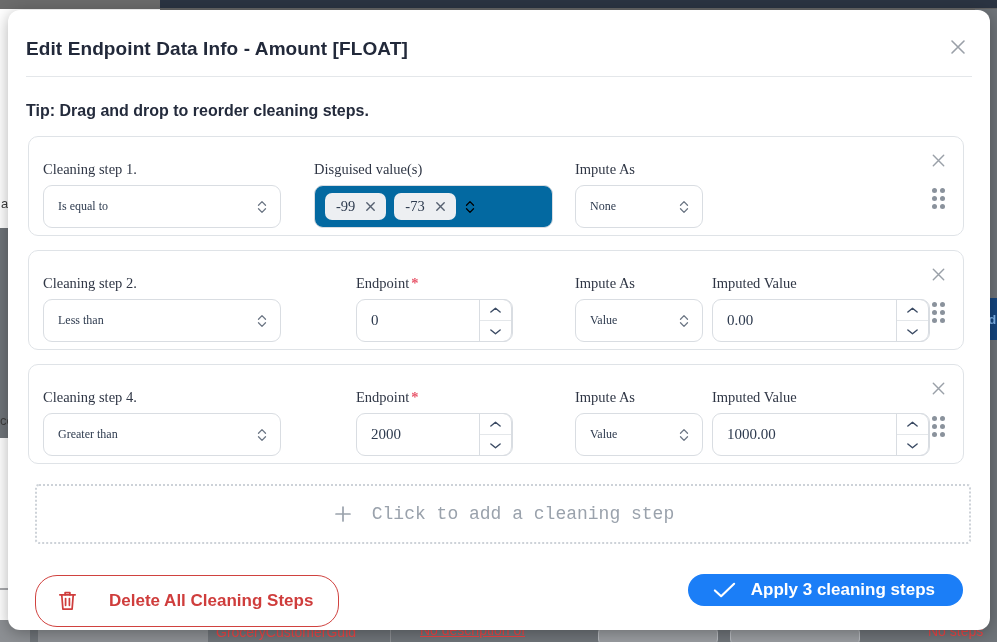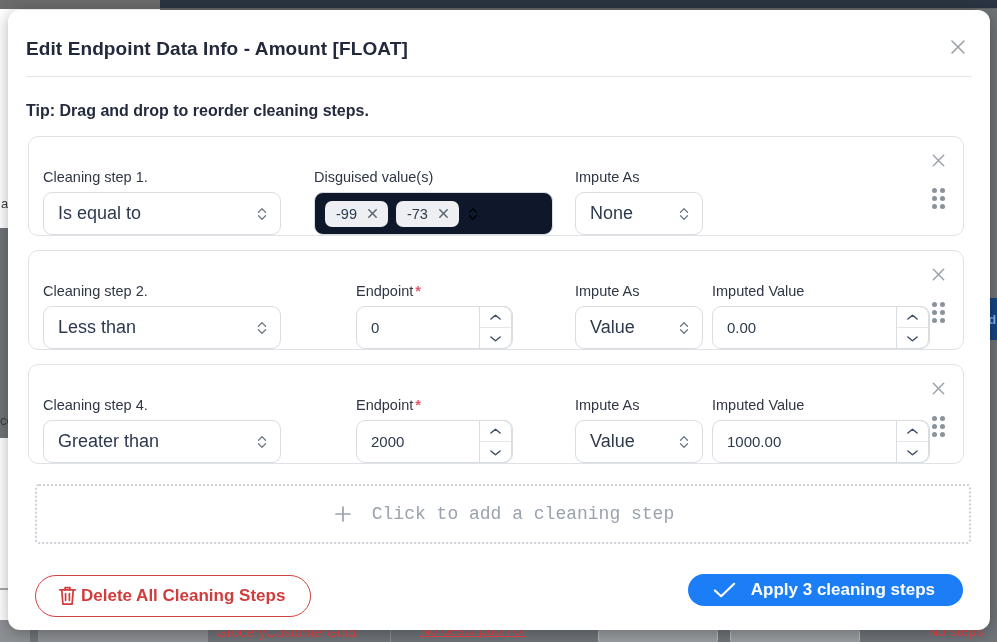--- a/index.html
+++ b/index.html
@@ -60,44 +60,44 @@
 
   
   .steps { position: absolute; left: 20px; top: 126px; width: 936px; }
   .step-card {
     position: relative;
     border: 1px solid #dfe3e7; border-radius: 10px;
     background: #ffffff;
     height: 100px;
     margin-bottom: 14px;
   }
-  .field { position: absolute; top: 32px; }
+  .field { position: absolute; top: 24px; font-family: Liberation Serif, serif; }
   .field-label {
     font-size: 14.5px; color: #2f3645; margin-bottom: 7px; display: block; white-space: nowrap;
   }
   .req { color: #e8576b; font-weight: bold; margin-left: 2px; }
 
   
   .select {
     position: relative; height: 43px;
     border: 1px solid #d9dde2; border-radius: 9px; background: #fff;
     display: flex; align-items: center; cursor: pointer;
   }
   .select .sel-val {
-    font-size: 18px; color: #2d3a4e; padding-left: 14px; white-space: nowrap;
+    font-size: 12px; color: #2d3a4e; padding-left: 14px; white-space: nowrap;
   }
   .select .chev {
     position: absolute; right: 12px; top: 50%; transform: translateY(-50%);
     width: 12px; height: 18px; color: #6d7785;
   }
 
   
   .tagbox {
     position: relative; height: 43px;
-    border: 1px solid #d9dde2; border-radius: 9px; background: #0f172a;
+    border: 1px solid #d9dde2; border-radius: 9px; background: #0369a1;
     display: flex; align-items: center; gap: 8px; padding-left: 10px;
   }
   .chip {
     display: inline-flex; align-items: center; gap: 9px;
     background: #edeff2; border-radius: 7px;
     padding: 5px 9px 5px 11px;
     font-size: 14.5px; color: #2d3a4e;
   }
   .chip .chip-x { color: #566070; display: inline-flex; cursor: pointer; }
 
@@ -139,23 +139,23 @@
     position: absolute; left: 27px; top: 474px; width: 936px; height: 60px;
     border: 2px dotted #cdd2d8; border-radius: 4px;
     display: flex; align-items: center; justify-content: center; gap: 18px;
     cursor: pointer; background: #fff;
   }
   .add-step .plus { font-size: 25px; color: #9aa2ac; line-height: 1; font-weight: 300; }
   .add-step .add-label { font-size: 18px; color: #9aa2ac; font-family: Liberation Mono, monospace; }
 
   
   .btn-delete {
-    position: absolute; left: 27px; top: 565px; height: 42px;
+    position: absolute; left: 27px; top: 565px; height: 52px;
     border: 1.6px solid #d0423f; border-radius: 22px; background: #fff;
-    display: flex; align-items: center; gap: 2px; padding: 0 25px 0 20px;
+    display: flex; align-items: center; gap: 30px; padding: 0 25px 0 20px;
     cursor: pointer;
   }
   .btn-delete .btn-label { font-size: 17px; font-weight: bold; color: #cf3d3c; white-space: nowrap; }
   .btn-apply {
     position: absolute; right: 27px; top: 564px; height: 32px;
     border-radius: 24px; background: #1b7ef7;
     display: flex; align-items: center; gap: 14px; padding: 0 28px 0 24px;
     cursor: pointer;
   }
   .btn-apply .btn-label { font-size: 17px; font-weight: bold; color: #ffffff; white-space: nowrap; }

